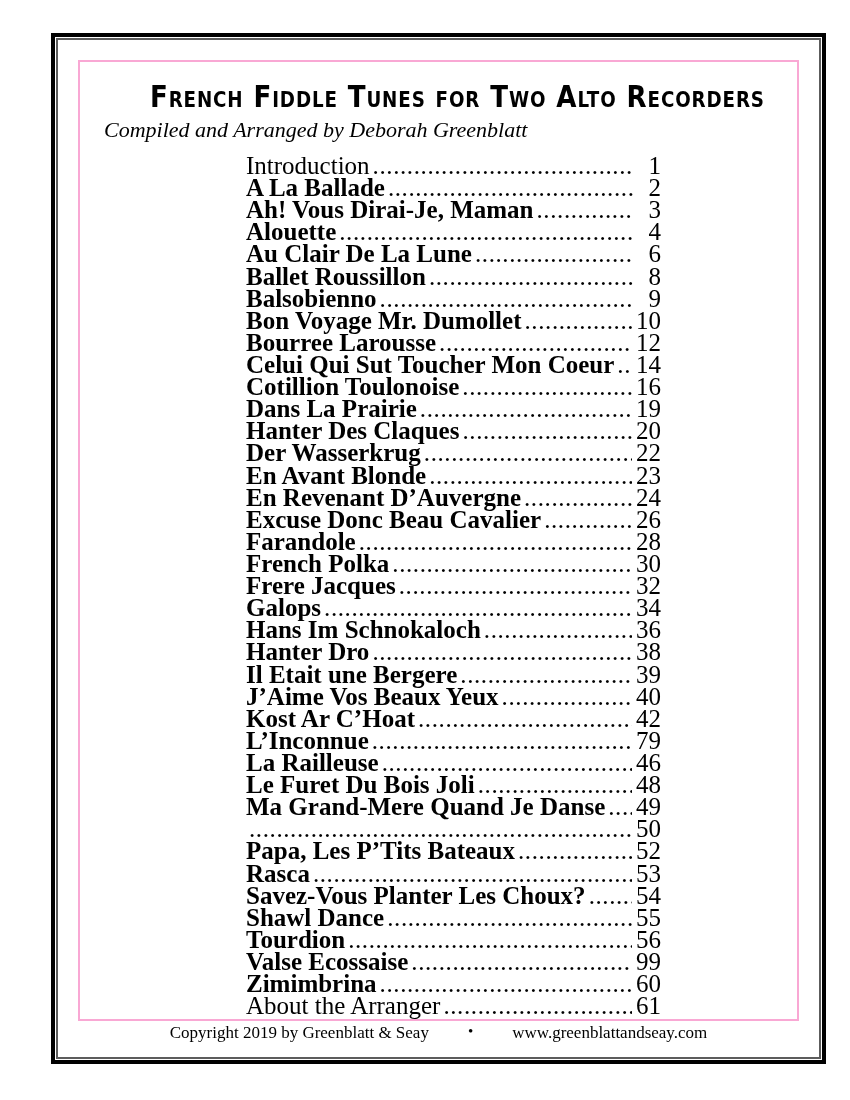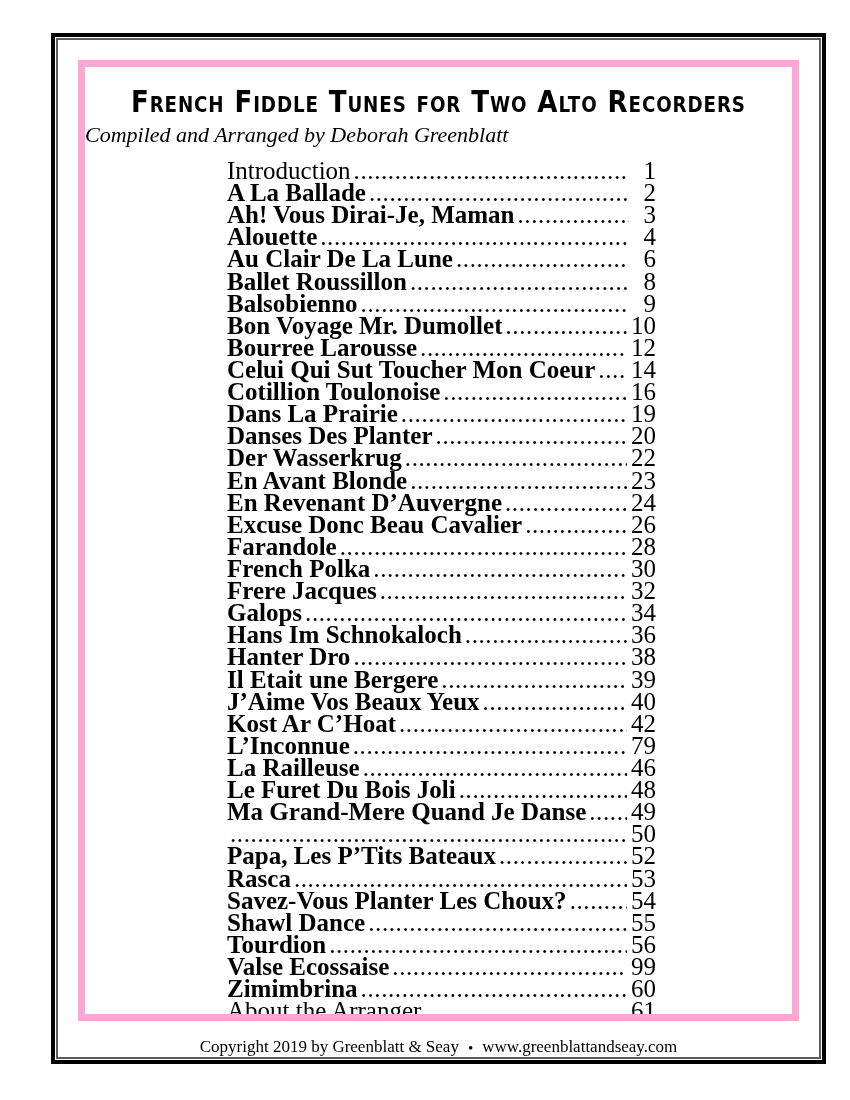--- a/index.html
+++ b/index.html
@@ -25,23 +25,24 @@
   }
   .frame-inner{
     position:absolute;
     inset:1px;
     border:2px solid var(--frame-gray);
   }
   
   .toc-box{
     position:absolute;
     left:20px; right:20px; top:20px; bottom:36px;
-    border:7px solid #f9a8d4;
+    border:2px solid #f9a8d4;
     background:var(--paper);
     overflow:hidden;
+    padding-left:24px;
   }
   .title-wrap{
     margin-top:18px;
     text-align:center;
     white-space:nowrap;
   }
   .page-title{
     display:inline-block;
     font-family:"DejaVu Sans", sans-serif;
     font-weight:bold;
@@ -83,23 +84,24 @@
     min-width:23px;
     text-align:right;
     font-weight:normal;
   }
   
   .copyright{
     position:absolute;
     left:0; right:0; bottom:0;
     height:34px;
     display:flex;
-    align-items:flex-end;
+    align-items:flex-start;
     justify-content:center;
     font-size:17px;
+    gap:30px;
   }
   .copyright .sep{
     margin:0 9px;
     font-size:15px;
   }
 </style>
 </head>
 <body>
 
 <div class="frame">
@@ -178,21 +180,21 @@
     <span class="pg">16</span>
   </div>
 
   <div class="row b">
     <span class="t">Dans La Prairie</span>
     <span class="dots">............................................................................................................................................</span>
     <span class="pg">19</span>
   </div>
 
   <div class="row b">
-    <span class="t">Danses Des Planter</span>
+    <span class="t">Hanter Des Claques</span>
     <span class="dots">............................................................................................................................................</span>
     <span class="pg">20</span>
   </div>
 
   <div class="row b">
     <span class="t">Der Wasserkrug</span>
     <span class="dots">............................................................................................................................................</span>
     <span class="pg">22</span>
   </div>
 

